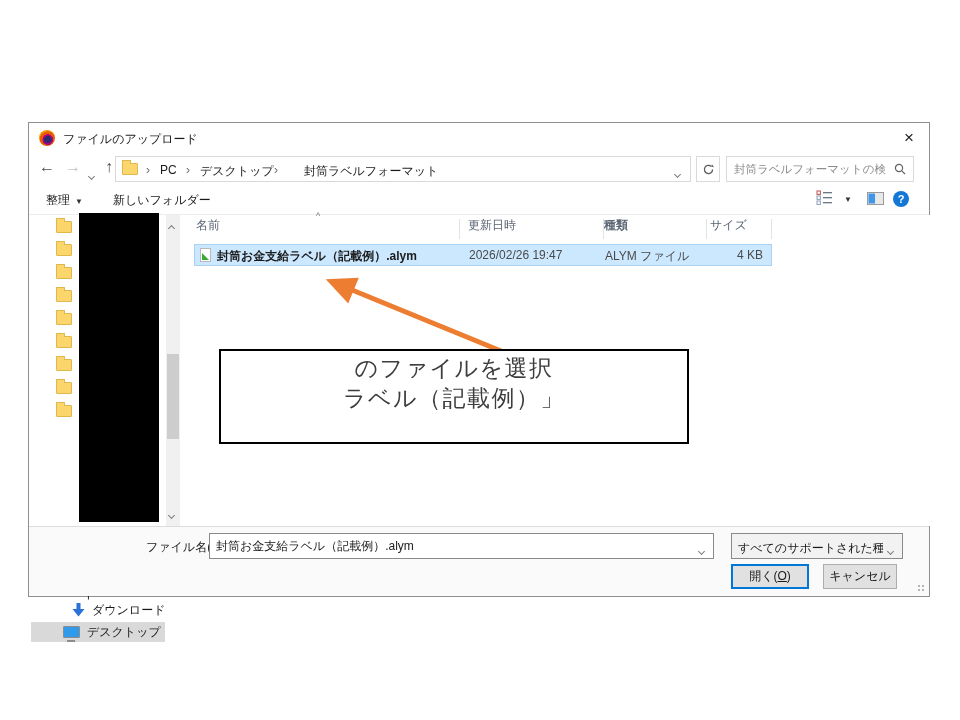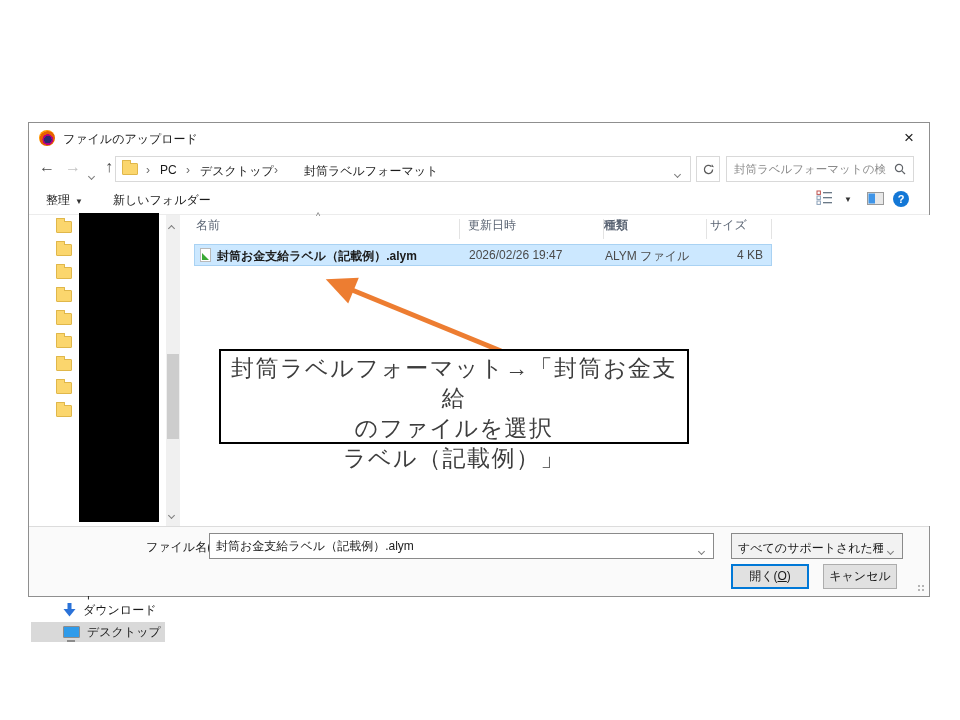--- a/index.html
+++ b/index.html
@@ -206,21 +206,21 @@
     <div class="redaction"></div>
 
     <div class="side-row" style="left:22px; top:338px; width:110px;">
       <span class="monitor-ic"></span>
       <span>PC</span>
     </div>
     <div class="side-row" style="left:34px; top:361px; width:110px;">
       <span class="cube-ic"></span>
       <span>3D オブジェクト</span>
     </div>
-    <div class="side-row" style="left:34px; top:385px; width:110px;">
+    <div class="side-row" style="left:43px; top:385px; width:110px;">
       <svg width="13" height="14" viewBox="0 0 13 14">
         <rect x="4.5" y="0" width="4" height="7" fill="#2a72d8"></rect>
         <path d="M0.5 6 h12 L6.5 13.5 z" fill="#2a72d8"></path>
       </svg>
       <span>ダウンロード</span>
     </div>
     <div class="side-row selected" style="left:2px; top:407px; width:134px; padding-left:32px;">
       <span class="monitor-ic" style="background:#2f9bea;"></span>
       <span>デスクトップ</span>
     </div>
@@ -255,21 +255,20 @@
   <svg class="anno-arrow" viewBox="0 0 902 475">
     <defs>
       <marker id="ah" markerWidth="7" markerHeight="7" refX="4.5" refY="3" orient="auto">
         <path d="M0.5 0.2 L6.5 3 L0.5 5.8 z" fill="#ED7D31"></path>
       </marker>
     </defs>
     <line x1="472" y1="228" x2="306" y2="160" stroke="#ED7D31" stroke-width="5" marker-end="url(#ah)"></line>
   </svg>
 
   <div class="anno-box">
-    <div>封筒ラベルフォーマット→「封筒お金支給</div>
     <div>のファイルを選択</div>
     <div>ラベル（記載例）」</div>
   </div>
 
   <div class="footer">
     <span class="fn-label"><span>ファイル名(</span><u>N</u><span>):</span></span>
 
     <div class="fn-input">
       <input type="text" value="封筒お金支給ラベル（記載例）.alym" style="">
       <span class="fn-chev"><span class="chev" style="width:5px;height:5px;"></span></span>

